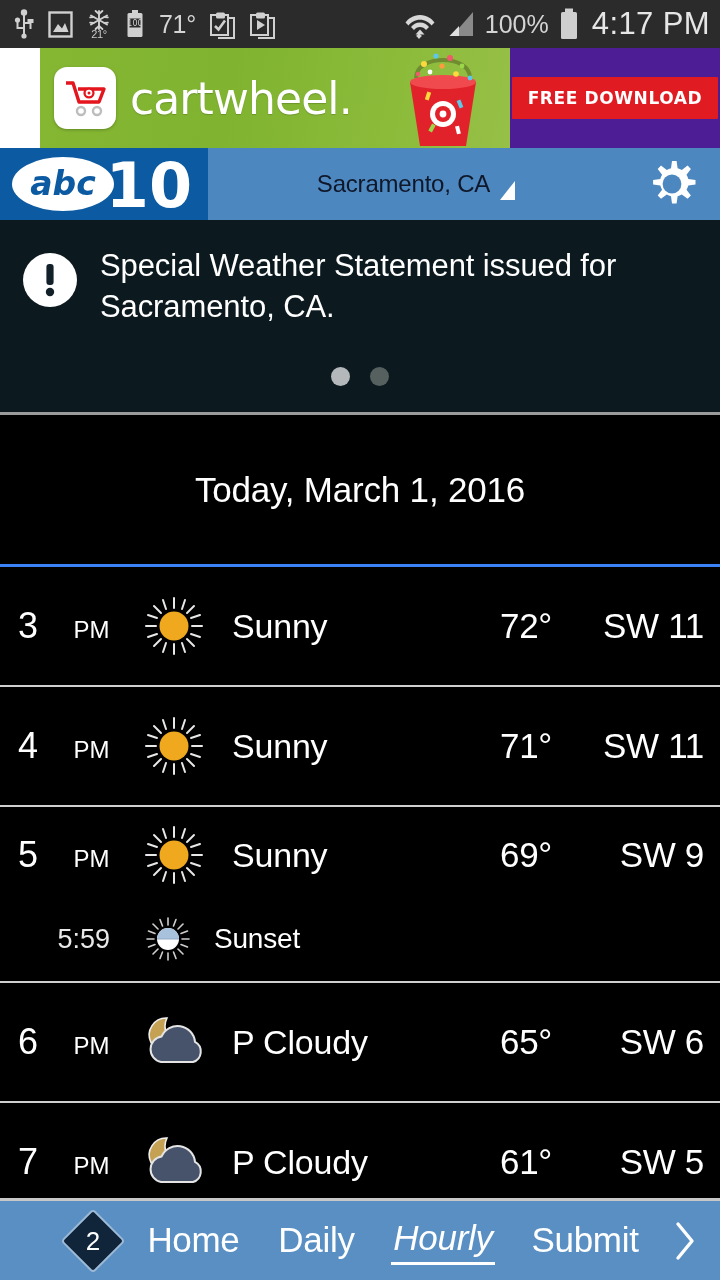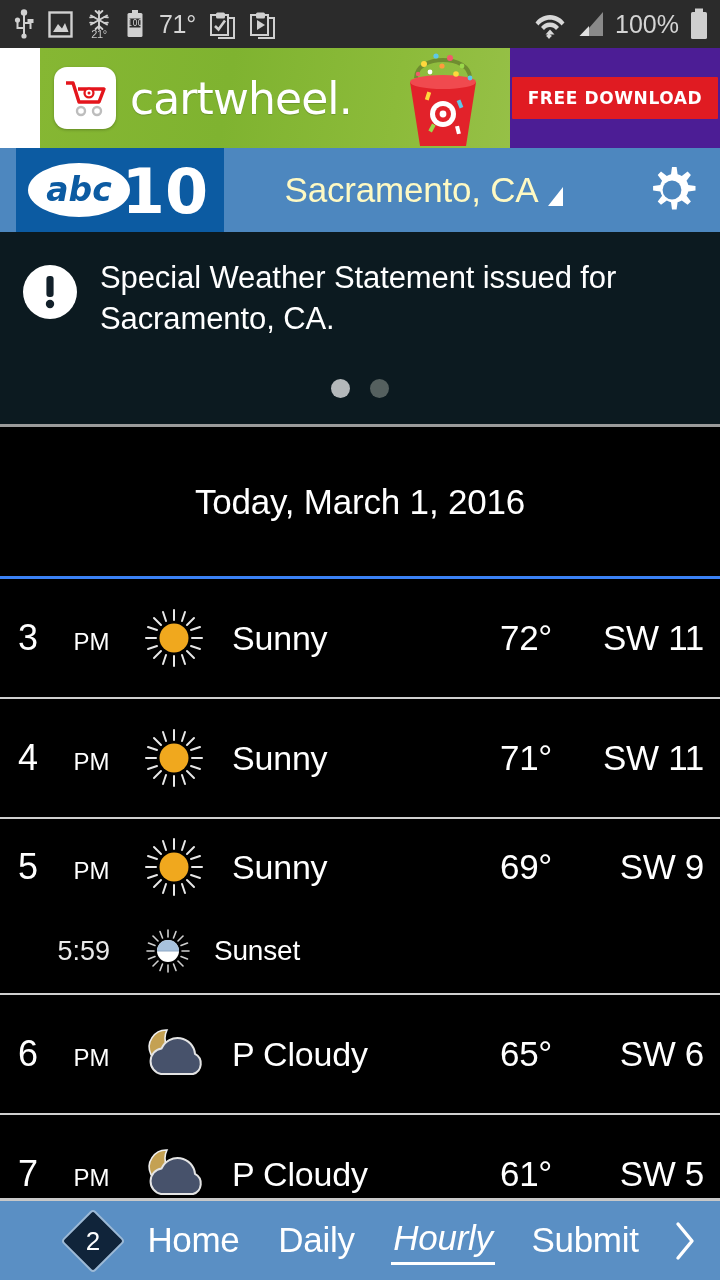--- a/index.html
+++ b/index.html
@@ -61,33 +61,33 @@
     display:flex; align-items:center; justify-content:center;
   }
   .dl-btn{
     background:#e01b22; color:#fff; font-size:17px; font-weight:bold;
     letter-spacing:.6px; padding:11px 16px; border-radius:1px;
     font-family:"DejaVu Sans", sans-serif; white-space:nowrap;
   }
 
   
   .apphead{
-    width:100%; height:84px; background:#4d87bf;
-    display:flex; align-items:stretch;padding-left:16px;
+    width:100%; height:72px; background:#4d87bf;
+    display:flex; align-items:stretch;
   }
   .logo-box{
     width:208px; background:#0c5ba2; display:flex;
     align-items:center; justify-content:center;
   }
   .head-mid{
     flex:1; display:flex; align-items:center; justify-content:center;
     position:relative;
   }
   .loc-text{
-    color:#fef9c3; font-size:35px; letter-spacing:-.2px;
+    color:#0f172a; font-size:24px; letter-spacing:-.2px;
   }
   .loc-caret{
     width:0; height:0; margin-left:10px; margin-top:12px;
     border-left:15px solid transparent;
     border-bottom:19px solid #ffffff;
   }
   .head-gear{
     width:96px; display:flex; align-items:center; justify-content:center;
   }
 
@@ -265,20 +265,21 @@
           <path d="M13 17 L13 27 L3.5 27 Z" fill="#e0e0e0"></path>
         </svg>
       </span>
       <span class="sb-pct">100%</span>
       <span class="sb-ico">
         <svg width="22" height="32" viewBox="0 0 22 32">
           <rect x="7" y="0.5" width="8" height="3.5" fill="#cfcfcf"></rect>
           <rect x="3" y="4" width="16" height="27" rx="1.6" fill="#cfcfcf"></rect>
         </svg>
       </span>
+      <span class="sb-time">4:17 PM</span>
     </div>
   </div>
 
   <div class="adbar">
     <div class="ad-pad"></div>
     <div class="ad-inner">
       <div class="ad-green">
         <div class="cw-logo">
           <svg width="46" height="44" viewBox="0 0 46 44">
             <path d="M4 7 h7 l6 19 h20 l5 -13 h-26" fill="none" stroke="#e4151c" stroke-width="3.4" stroke-linejoin="round"></path>

